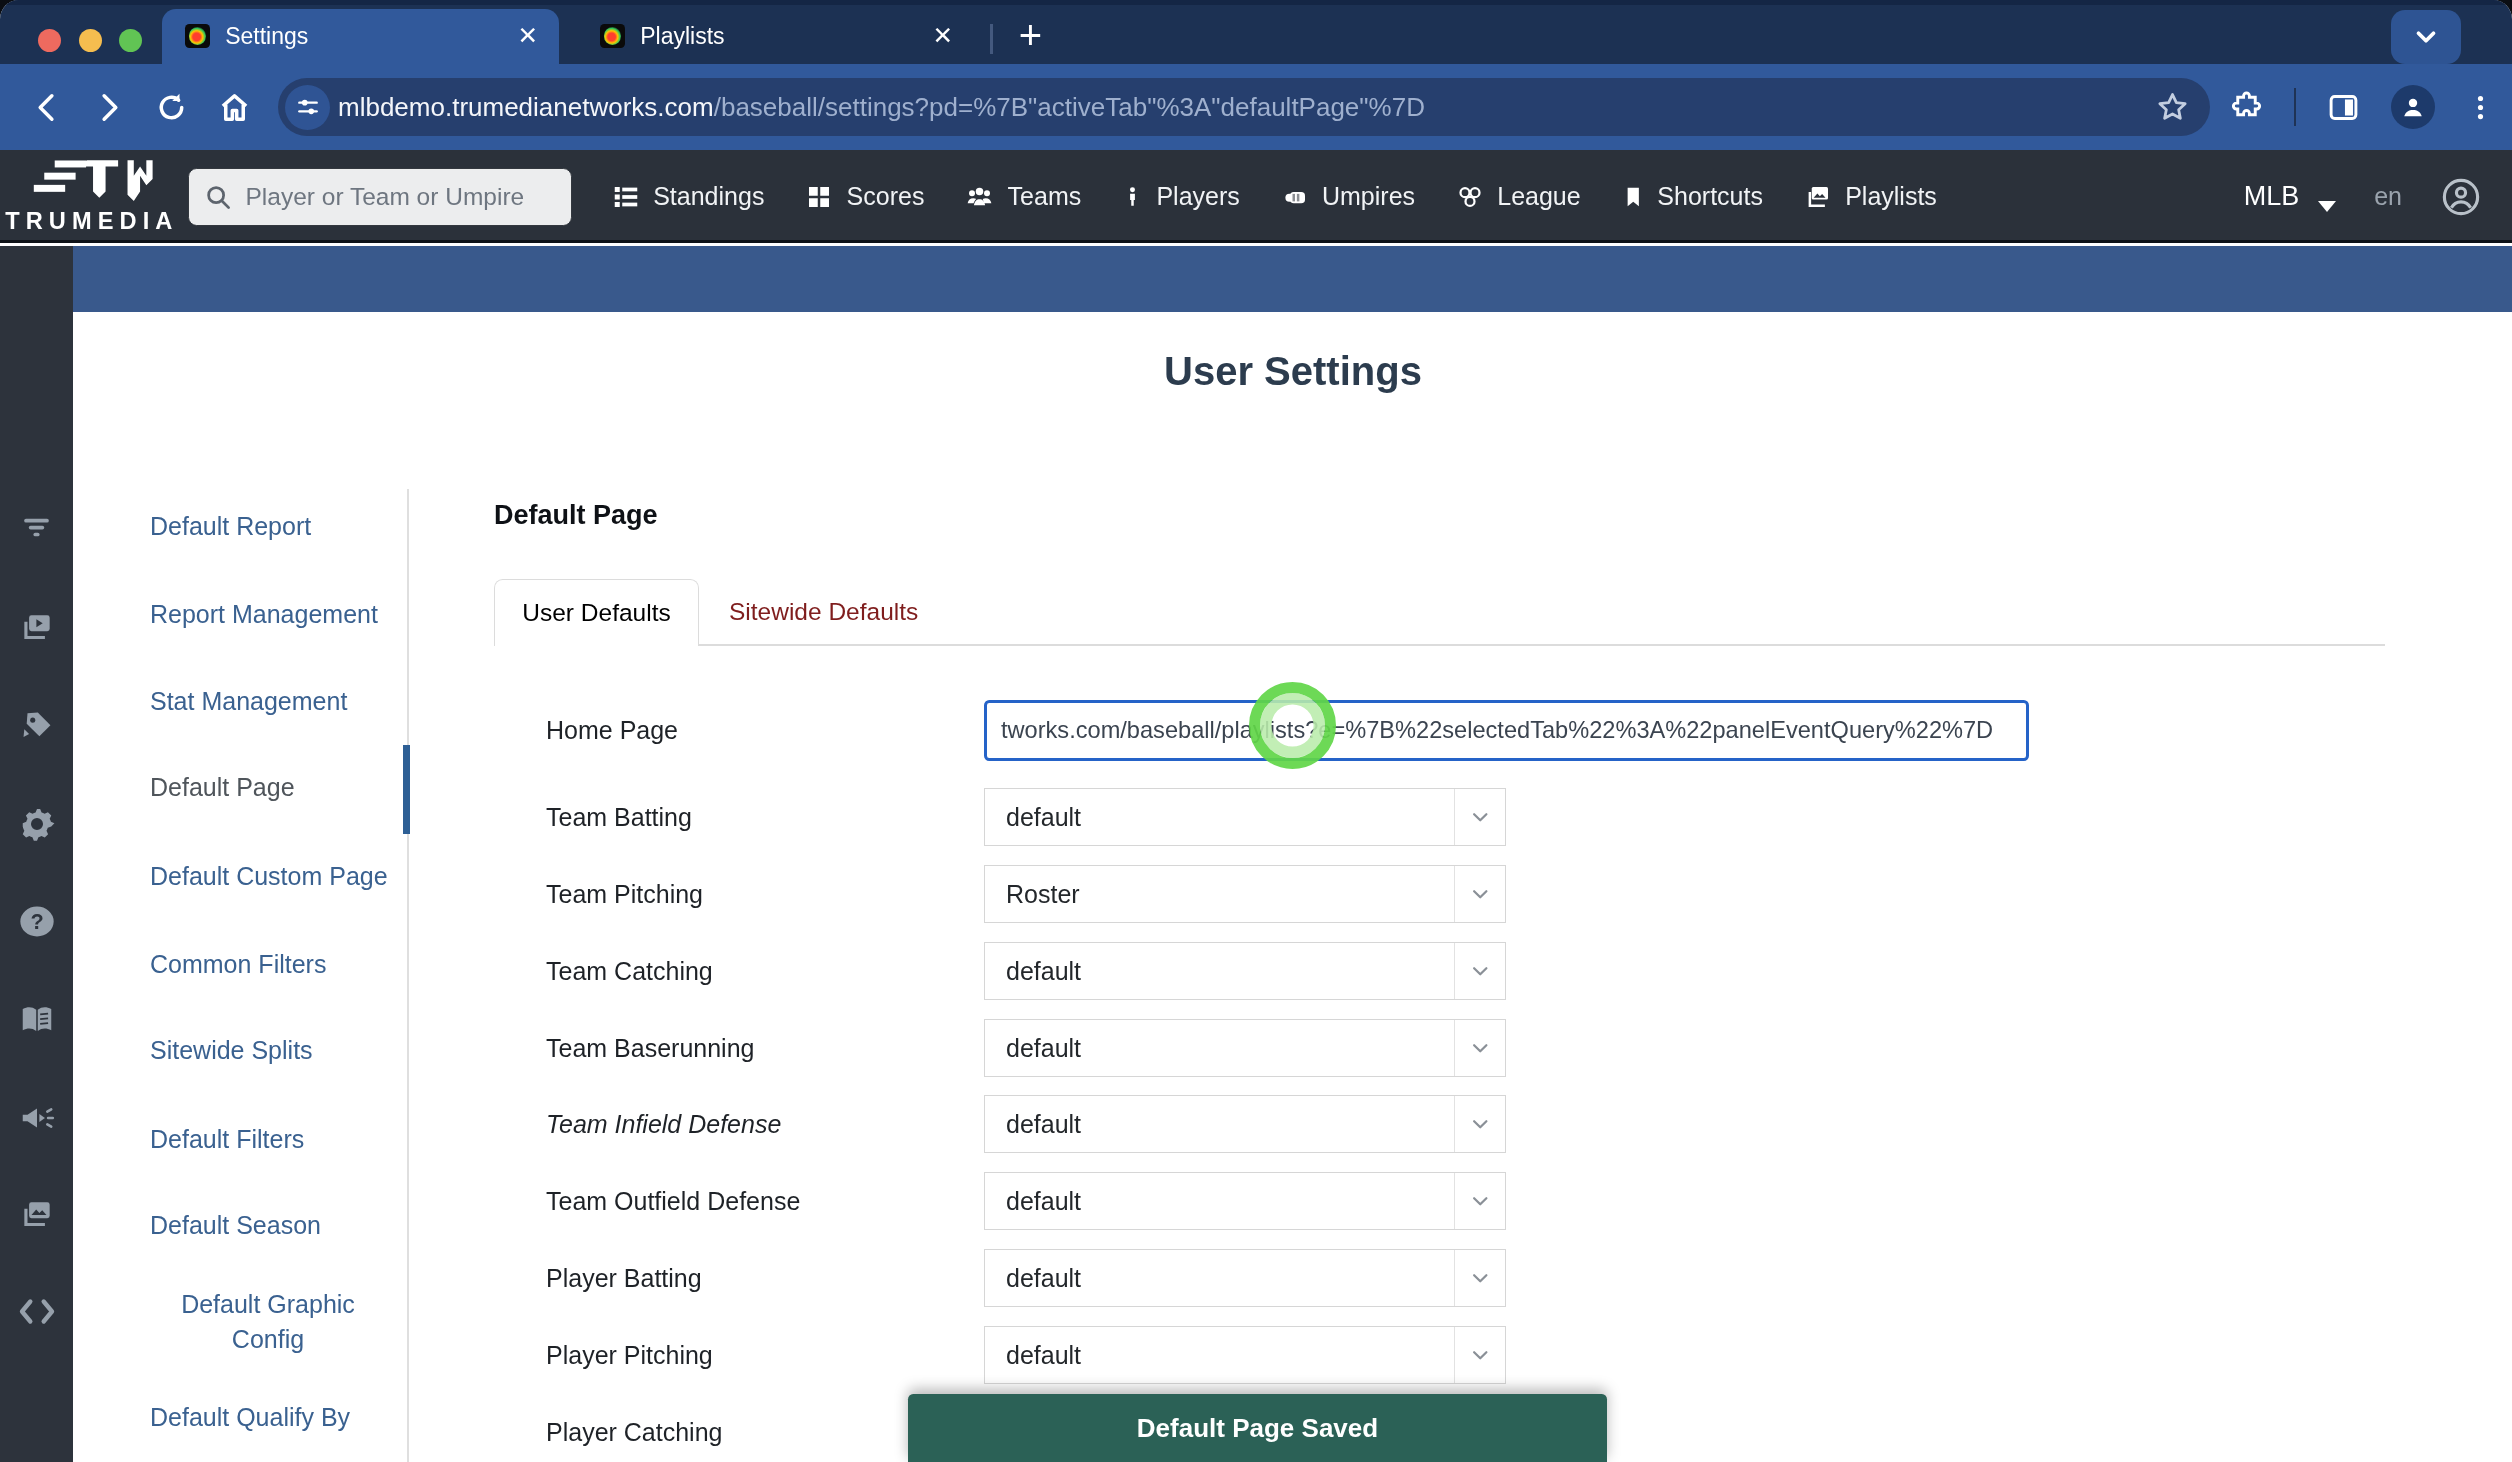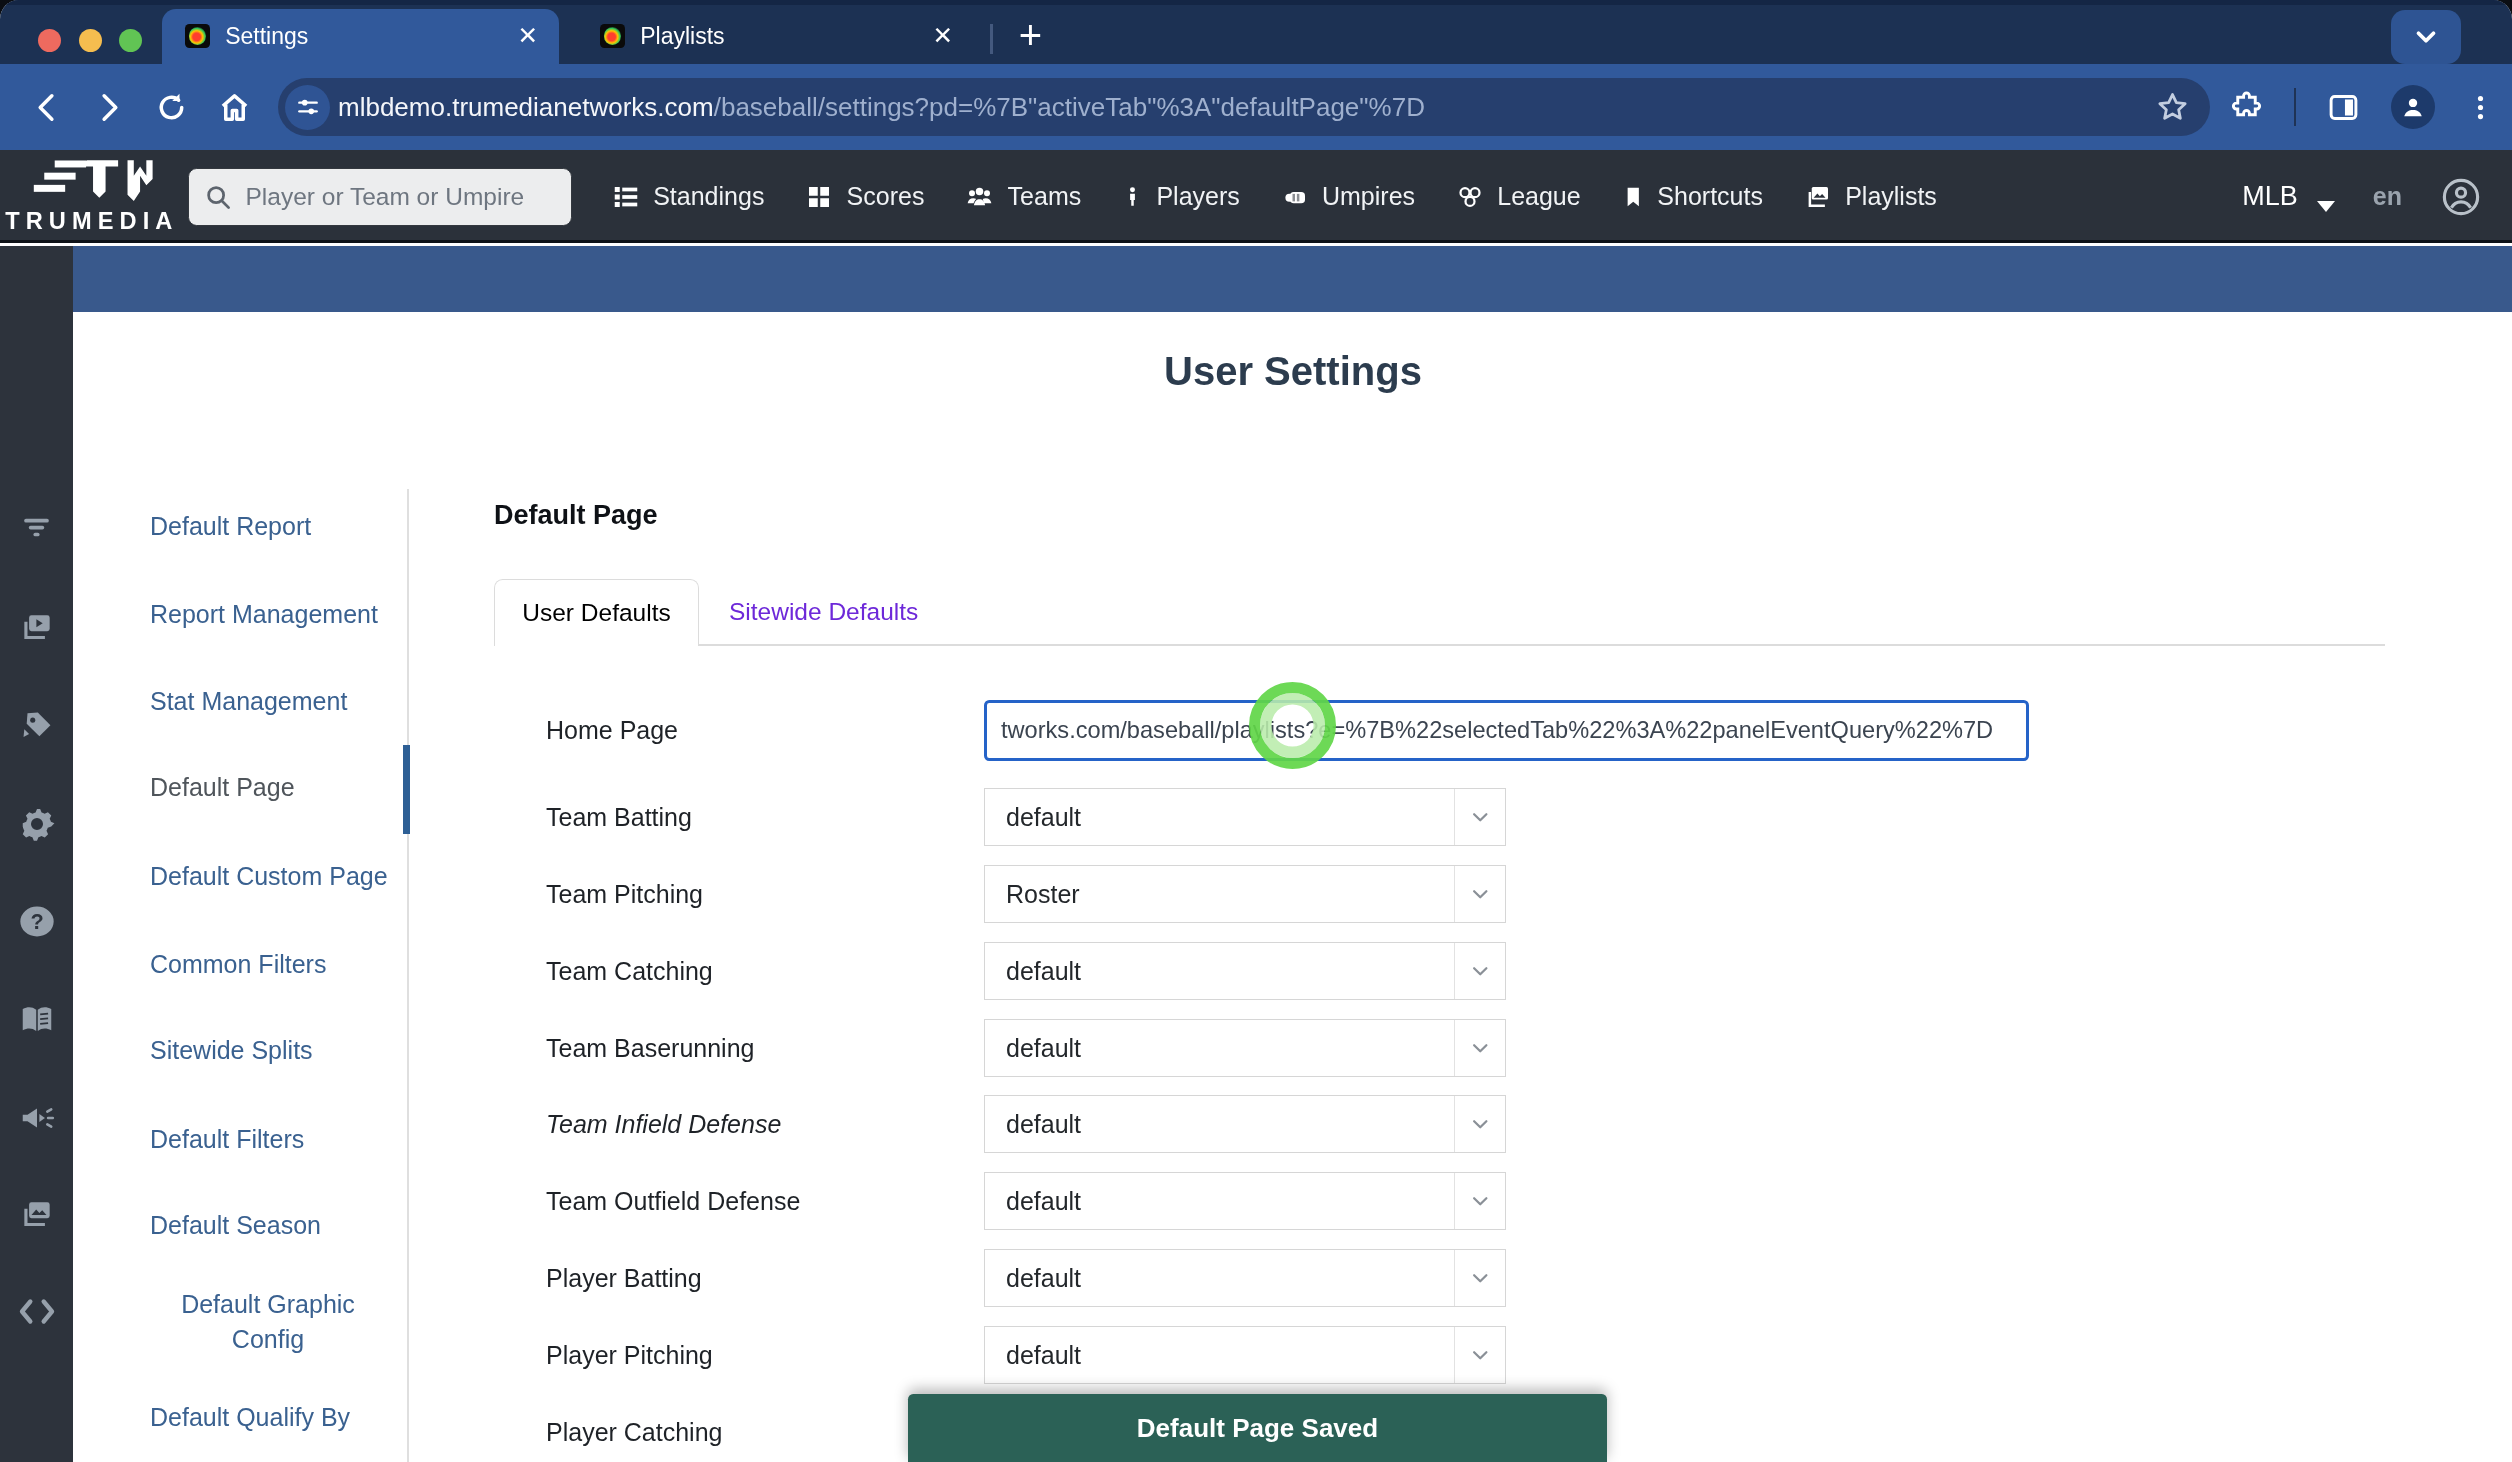--- a/index.html
+++ b/index.html
@@ -44,38 +44,38 @@
   .searchbox{position:absolute;left:188px;top:17.5px;width:384px;height:58px;background:#ecedee;border:1.7px solid #33383f;border-radius:8.7px;display:flex;align-items:center;}
   .searchbox svg{margin:0 10.5px 0 14px;color:#5d646d;flex:none;}
   .searchbox input{border:none;background:transparent;outline:none;font-size:24.5px;color:#30363d;width:297px;}
   .searchbox input::placeholder{color:#6e7680;}
   .mainnav{position:absolute;left:611px;top:0;height:93px;display:flex;align-items:center;gap:40px;}
   .navitem{display:flex;align-items:center;gap:12.2px;color:#f1f3f5;font-size:25px;white-space:nowrap;}
   .navitem svg{color:#fff;flex:none;}
   .hdr-right{position:absolute;right:30px;top:0;height:93px;display:flex;align-items:center;gap:38px;}
   .leaguesel{display:flex;align-items:flex-end;gap:19px;color:#fff;font-size:27px;}
   .caret{width:0;height:0;border-left:9.6px solid transparent;border-right:9.6px solid transparent;border-top:11.4px solid #fff;}
-  .locale{color:#9aa3ad;font-size:25px;font-weight:bold;}
+  .locale{color:#9aa3ad;font-size:25px;}
   .profileicon{color:#b9c1c9;}
 
   
   .blueband{position:absolute;left:73px;top:246px;width:2440px;height:66px;background:#39598c;}
   .sidebar{position:absolute;left:0;top:246px;width:73px;height:1216px;background:#2d333c;}
   .sideicon{position:absolute;left:0;width:73px;display:flex;justify-content:center;color:#96a0ab;}
 
   
   .pagetitle{position:absolute;left:73px;top:349px;width:2440px;text-align:center;font-size:40px;font-weight:600;color:#2c3c4e;}
   .menu-divider{position:absolute;left:407px;top:489px;width:1.7px;height:973px;background:#dfdfdf;}
   .menu-activebar{position:absolute;left:403px;top:745px;width:7px;height:89px;background:#2e5f95;}
   .menuitem{position:absolute;left:150px;font-size:25px;line-height:35px;color:#3a6190;cursor:pointer;text-align:center;}
   .menuitem.active{color:#4f555b;}
   .sectiontitle{position:absolute;left:494px;top:500px;font-size:27px;font-weight:700;color:#0e1116;}
   .tabline{position:absolute;left:494px;top:644px;width:1891px;height:1.7px;background:#dcdcdc;}
   .ptab-active{position:absolute;left:494px;top:579px;width:205px;height:67px;background:#fff;border:1.7px solid #dcdcdc;border-bottom:none;border-radius:8.7px 8.7px 0 0;display:flex;align-items:center;justify-content:center;font-size:24.5px;color:#000000;z-index:2;}
-  .ptab-inactive{position:absolute;left:729px;top:579px;height:65px;display:flex;align-items:center;font-size:24.5px;color:#6d28d9;cursor:pointer;}
+  .ptab-inactive{position:absolute;left:729px;top:579px;height:65px;display:flex;align-items:center;font-size:24.5px;color:#7f1d1d;cursor:pointer;}
 
   .flabel{position:absolute;left:546px;width:411px;font-size:25px;color:#1e2227;display:flex;align-items:center;}
   .homeinput{position:absolute;left:984px;top:700px;width:1045px;height:61px;border:3.5px solid #2563c8;border-radius:5.2px;font-size:23.6px;color:#3b4450;padding:0 14px;outline:none;background:#fff;}
   .fselect{position:absolute;left:984px;width:522px;height:58px;background:#fff;border:1.7px solid #d6d6d6;border-radius:0;display:flex;align-items:center;cursor:pointer;}
   .fselect .val{font-size:25px;color:#23272b;padding-left:21px;flex:1;white-space:nowrap;overflow:hidden;}
   .fselect .chev{width:51px;height:100%;border-left:1.7px solid #e2e2e2;display:flex;align-items:center;justify-content:center;color:#8a9097;flex:none;}
 
   .clickring{position:absolute;left:1249px;top:682px;width:87px;height:87px;border-radius:50%;border:11.4px solid rgba(97,214,72,.92);box-shadow:inset 0 0 0 11.4px rgba(186,236,171,.88);z-index:5;pointer-events:none;}
   .toast{position:absolute;left:908px;top:1394px;width:699px;height:68px;background:#2b6156;color:#fff;font-size:26px;font-weight:600;display:flex;align-items:center;justify-content:center;border-radius:5.2px 5.2px 0 0;box-shadow:0 -4.4px 14px rgba(0,0,0,.28);z-index:6;}
 </style>

